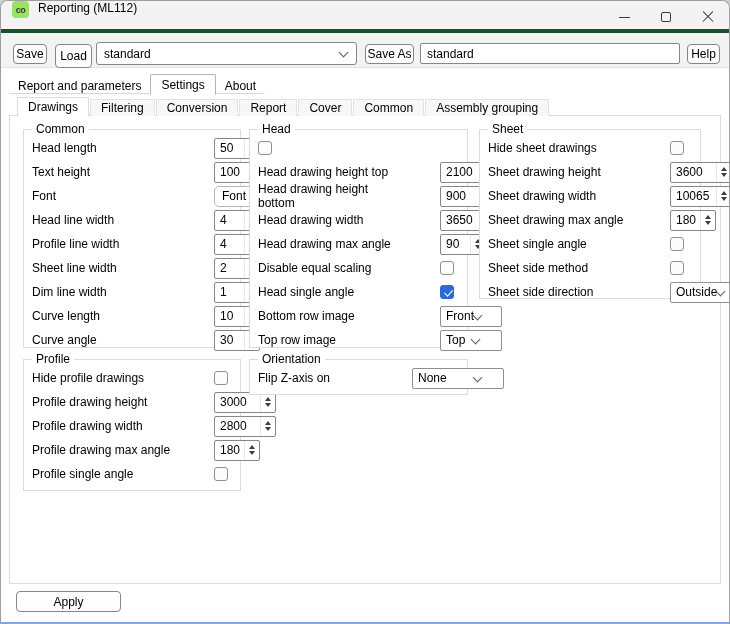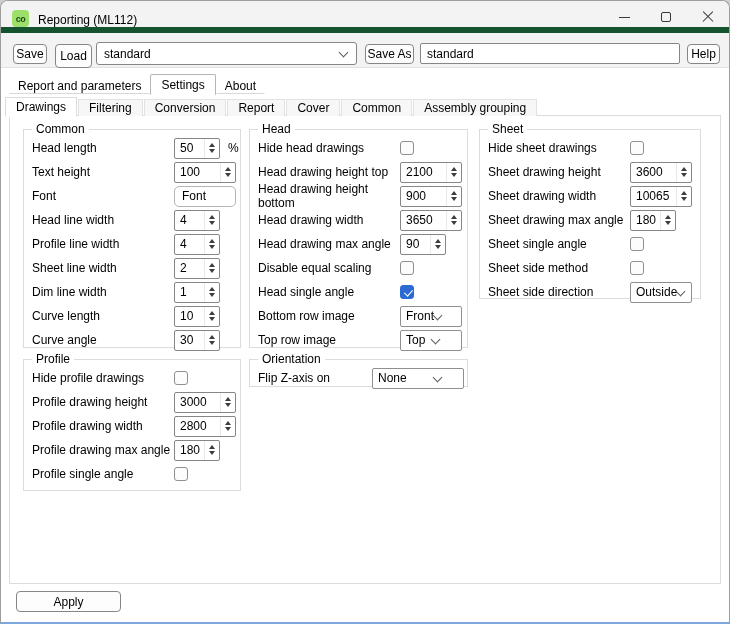--- a/index.html
+++ b/index.html
@@ -4,21 +4,21 @@
 <style>
   * { box-sizing: border-box; margin: 0; padding: 0; }
   body { background:#cfcfcf; font-family:"Liberation Sans", sans-serif; }
   .window{
     position:relative; width:730px; height:624px; background:#fff;
     border:1px solid #9e9e9e; border-bottom:2px solid #7da7dd;
     border-radius:8px 8px 0 0; overflow:hidden;
     font-size:12px; color:#000;
   }
   
-  .titlebar{position:absolute;top:0;left:0;right:0;height:32px;background:#f3f3f3;display:flex;align-items:flex-end;border-bottom:6px solid #14532d;}
+  .titlebar{position:absolute;top:0;left:0;right:0;height:32px;background:#f3f3f3;display:flex;align-items:flex-start;border-bottom:4px solid #14532d;}
   .app-icon{width:17px;height:17px;margin-left:11px;border-radius:4px;background:#9ce069;color:#1e4a1e;font-weight:bold;font-size:9px;display:flex;align-items:center;justify-content:center;letter-spacing:-0.5px;}
   .title-text{margin-left:9px;}
   .caption{position:absolute;right:0;top:0;height:32px;display:flex;}
   .cap-btn{width:42px;height:32px;display:flex;align-items:center;justify-content:center;}
   .glyph-min{width:11px;height:1px;background:#3a3a3a;}
   .glyph-max{width:10px;height:10px;border:1px solid #3a3a3a;border-radius:2px;}
   .glyph-close{position:relative;width:12px;height:12px;}
   .glyph-close::before,.glyph-close::after{content:"";position:absolute;left:-1px;top:5px;width:14px;height:1.3px;background:#3a3a3a;}
   .glyph-close::before{transform:rotate(45deg);}
   .glyph-close::after{transform:rotate(-45deg);}
@@ -31,32 +31,32 @@
   .btn-help{left:686px;top:11px;width:33px;height:20px;}
   .combo{position:absolute;left:95px;top:9px;width:261px;height:23px;background:#fff;border:1px solid #868686;border-radius:3px;display:flex;align-items:center;justify-content:space-between;padding:0 9px 0 7px;}
   .textinput{position:absolute;left:419px;top:10px;width:260px;height:21px;border:1px solid #868686;border-radius:2px;padding:0 6px;font:12px "Liberation Sans",sans-serif;background:#fff;}
   .chev{width:7px;height:7px;border:solid #5d5d5d;border-width:0 0 1.4px 1.4px;transform:rotate(-45deg);margin-top:-3px;flex:none;}
   
   .tabs1{position:absolute;left:8px;top:73px;display:flex;align-items:flex-end;z-index:3;}
   .tab1{height:17px;padding:0 8px;display:flex;align-items:center;border:1px solid transparent;border-bottom:1px solid #d8d8d8;background:transparent;}
   .tab1.active{height:21px;padding:4px 10px;background:#fff;border:1px solid #b5b5b5;border-bottom:1px solid #fff;border-radius:2px 2px 0 0;margin-bottom:-1px;}
   
   .page{position:absolute;left:8px;right:8px;top:114px;height:469px;border:1px solid #dcdcdc;background:#fff;}
-  .tabs2{position:absolute;left:4px;top:96px;display:flex;align-items:flex-end;z-index:4;}
+  .tabs2{position:absolute;left:16px;top:96px;display:flex;align-items:flex-end;z-index:4;}
   .tab2{height:17px;display:flex;align-items:center;padding:0 10px;background:#f7f7f7;border:1px solid #e2e2e2;border-bottom:none;margin-right:1px;}
   .tab2.active{height:20px;background:#fff;border:1px solid #dcdcdc;border-bottom:1px solid #fff;margin-bottom:-1px;}
   
   .groupbox{position:absolute;border:1px solid #dcdcdc;background:#fff;padding-top:6px;z-index:2;}
   .gtitle{position:absolute;top:-8px;left:8px;background:#fff;padding:0 4px;}
   .gb-common{left:22px;top:128px;width:218px;height:219px;}
   .gb-profile{left:22px;top:358px;width:218px;height:132px;}
   .gb-head{left:248px;top:128px;width:219px;height:219px;}
-  .gb-orientation{left:248px;top:358px;width:219px;height:28px;}
+  .gb-orientation{left:248px;top:358px;width:219px;height:36px;}
   .gb-sheet{left:478px;top:128px;width:222px;height:170px;}
-  .row{display:flex;align-items:center;height:24px;padding-left:8px;}
+  .row{display:flex;align-items:center;height:24px;padding-left:8px;gap:40px;}
   .lbl{width:142px;flex:none;}
   .gb-orientation .lbl{width:114px;}
   .suffix{margin-left:8px;}
   
   .spin{display:flex;align-items:stretch;height:21px;border:1px solid #868686;border-radius:2px;background:#fff;}
   .spin-val{flex:1;display:flex;align-items:center;padding-left:5px;}
   .spin-btns{width:15px;display:flex;flex-direction:column;align-items:center;justify-content:center;gap:2px;border-left:1px solid #e8e8e8;}
   .tri-up{width:0;height:0;border-left:3.5px solid transparent;border-right:3.5px solid transparent;border-bottom:4.5px solid #3c3c3c;}
   .tri-dn{width:0;height:0;border-left:3.5px solid transparent;border-right:3.5px solid transparent;border-top:4.5px solid #3c3c3c;}
   .w46{width:46px;flex:none;}
@@ -207,21 +207,20 @@
             <i class="tri-up"></i>
             <i class="tri-dn"></i>
           </span>
       </span>
     </div>
   </div>
 
   <div class="groupbox gb-head">
     <div class="gtitle">Head</div>
     <div class="row">
-      <span class="lbl">Hide head drawings</span>
       <span class="checkbox"></span>
     </div>
     <div class="row">
       <span class="lbl">Head drawing height top</span>
       <span class="spin w62">
         <span class="spin-val">2100</span>
         <span class="spin-btns">
             <i class="tri-up"></i>
             <i class="tri-dn"></i>
           </span>

